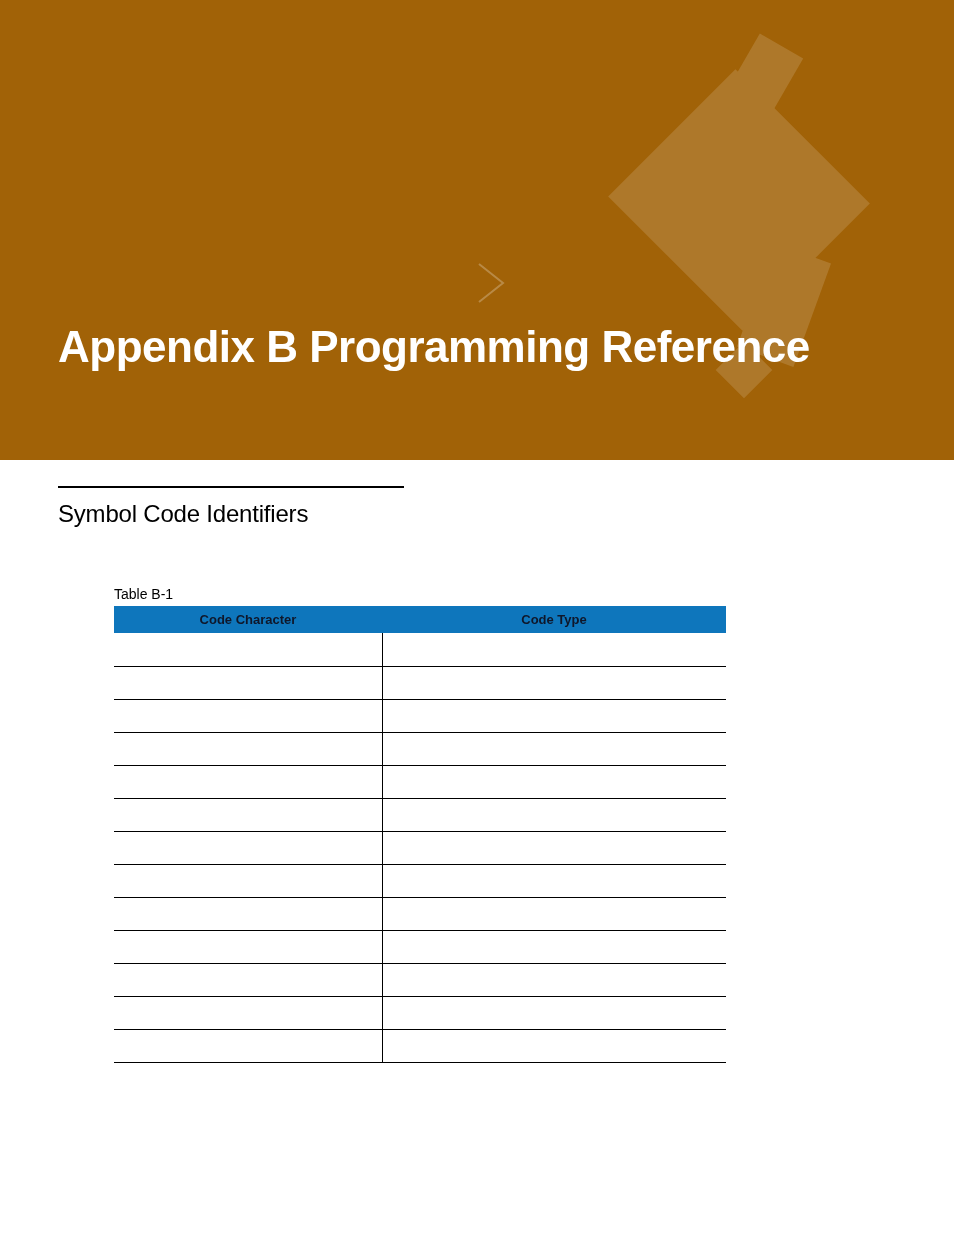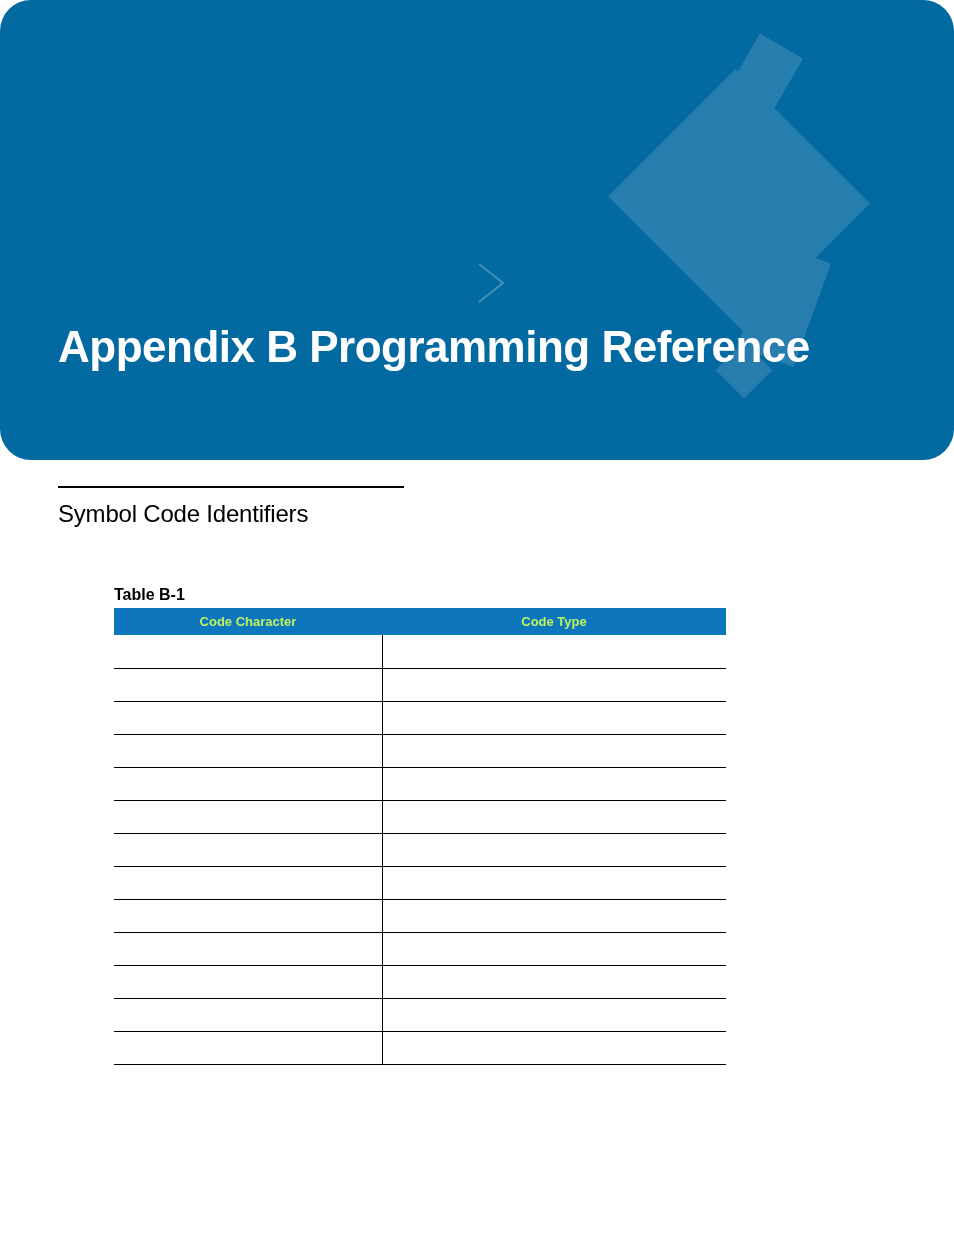--- a/index.html
+++ b/index.html
@@ -7,24 +7,23 @@
     font-family: "Helvetica Neue", Arial, sans-serif;
     background: #fff;
     width: 954px;
     height: 1235px;
     position: relative;
     overflow: hidden;
   }
   .header-band {
     width: 954px;
     height: 460px;
-    background: #0369a1;
+    background: #a16207;
     position: relative;
     overflow: hidden;
-    border-radius: 31px;
   }
   .graphic {
     position: absolute;
     top: 20px;
     right: 60px;
     width: 320px;
     height: 420px;
     opacity: 0.14;
   }
   .graphic svg { width: 100%; height: 100%; }
@@ -63,31 +62,31 @@
     font-stretch: condensed;
     font-family: "Arial Narrow", "Helvetica Neue", Arial, sans-serif;
     letter-spacing: -0.2px;
   }
   .table-wrap {
     margin-left: 56px;
     margin-top: 58px;
     width: 612px;
   }
   .table-label {
-    font-size: 16px;
-    font-weight: 700;
+    font-size: 14px;
+    font-weight: 400;
     margin-bottom: 4px;
   }
   table {
     width: 100%;
     border-collapse: collapse;
   }
   thead th {
     background: #0e76bc;
-    color: #bef264;
+    color: #0f172a;
     font-size: 13px;
     font-weight: 700;
     padding: 6px 0;
     text-align: center;
   }
   thead th:first-child { width: 268px; }
   tbody td {
     border-bottom: 1px solid #000;
     height: 33px;
   }

